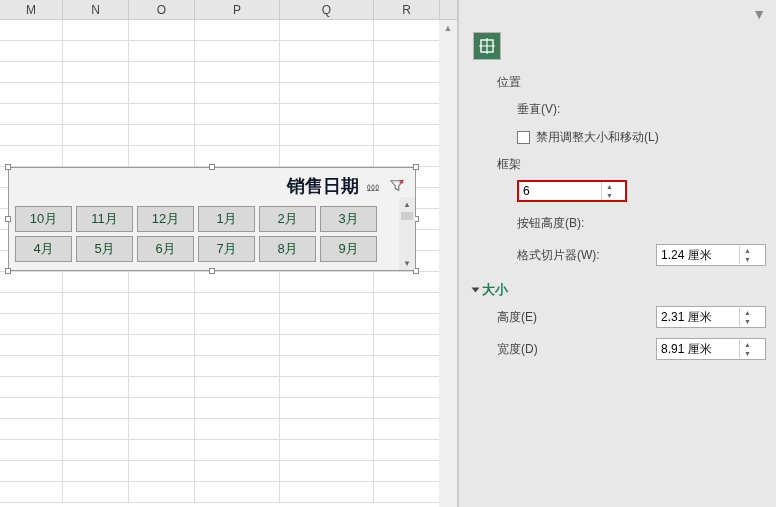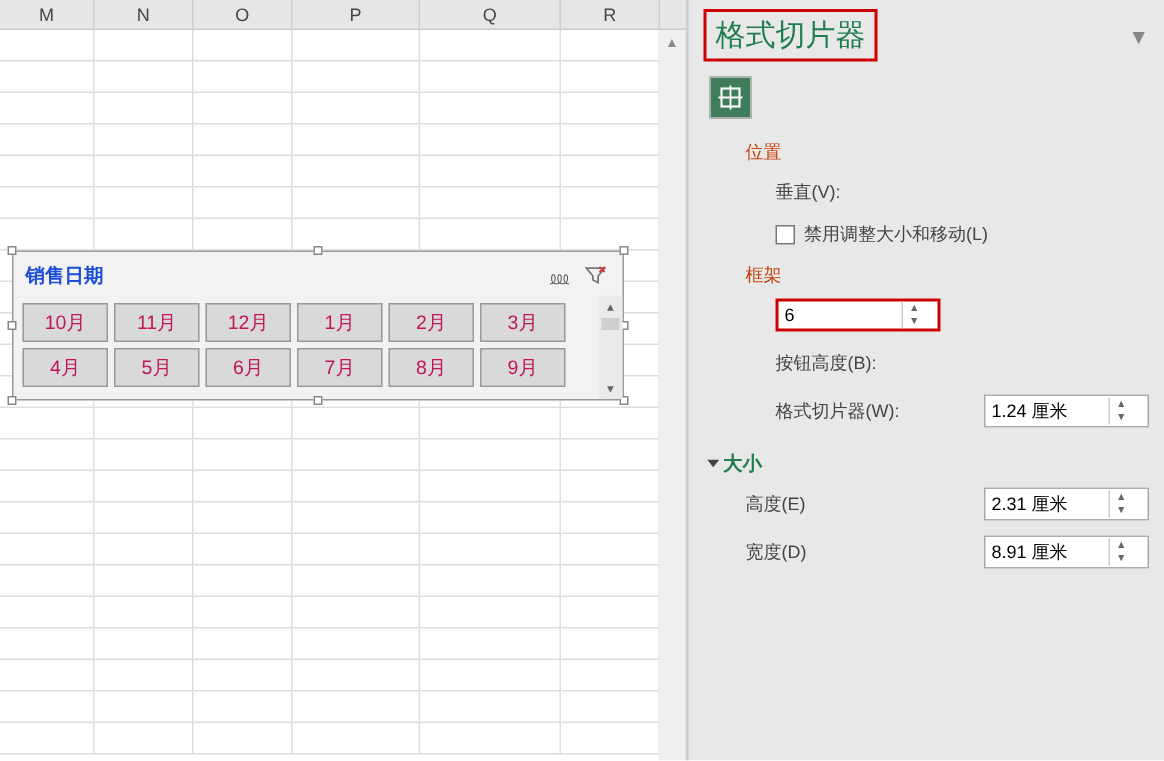--- a/index.html
+++ b/index.html
@@ -11,43 +11,43 @@
   .colhdr div { border-right: 1px solid #ccc; text-align: center; font-size: 12px; color: #444; line-height: 20px; }
   .grid { position: relative; }
   .row { display: flex; height: 21px; border-bottom: 1px solid #ddd; }
   .row div { border-right: 1px solid #ddd; }
   
   
   .slicer-wrap { position: absolute; left: 8px; top: 167px; width: 408px; }
   .handle { position: absolute; width: 6px; height: 6px; border: 1px solid #888; background: #fff; }
   .slicer { border: 1px solid #999; background: #f2f2f2; padding: 0; }
   .slicer-head { display: flex; align-items: center; padding: 6px 8px 4px 8px; }
-  .slicer-title { flex: 1; font-size: 13px; font-weight: bold; color: #1d4ed8; }
+  .slicer-title { flex: 1; font-size: 18px; font-weight: bold; color: #0f172a; text-align: right; }
   .slicer-icon { width: 20px; height: 20px; display: flex; align-items: center; justify-content: center; font-size: 12px; color: #555; margin-left: 4px; }
   .slicer-body { padding: 4px 6px 8px 6px; display: flex; flex-wrap: wrap; gap: 4px; }
-  .slicer-btn { width: 57px; height: 26px; background: #d9d9d9; border: 1px solid #999; font-size: 13px; display: flex; align-items: center; justify-content: center; color: #be185d; }
+  .slicer-btn { width: 57px; height: 26px; background: #d9d9d9; border: 1px solid #999; font-size: 13px; display: flex; align-items: center; justify-content: center; color: #14532d; }
   .slicer-scroll { position: absolute; right: 1px; top: 30px; width: 16px; bottom: 1px; background: #eaeaea; display: flex; flex-direction: column; align-items: center; }
   .sbtn { width: 14px; height: 14px; font-size: 9px; text-align: center; line-height: 14px; color: #666; }
   .sthumb { width: 12px; height: 8px; background: #cfcfcf; margin: 1px 0; }
 
   
   .sheet-vscroll { position: absolute; right: 0; top: 20px; bottom: 0; width: 18px; background: #efefef; }
   .sheet-vscroll .arr { height: 16px; text-align: center; font-size: 9px; color: #888; line-height: 16px; }
   
   
   .pane { position: absolute; left: 458px; top: 0; right: 0; bottom: 0; background: #e8e8e8; border-left: 1px solid #ccc; }
   .pane-inner { padding: 6px 10px 0 10px; }
   .pane-title-row { display: flex; align-items: center; margin-bottom: 10px; }
   .pane-title { color: #1e7e4f; font-size: 20px; border: 2px solid #c00; padding: 2px 6px; }
   .pane-close { margin-left: auto; color: #888; font-size: 14px; }
   .tool-icon { width: 28px; height: 28px; background: #3f7c5a; display: flex; align-items: center; justify-content: center; margin: 4px 0 14px 4px; border: 1px solid #b5b5b5; }
   .section-hd { display: flex; align-items: center; margin: 6px 0 4px 4px; cursor: pointer; }
   .tri { width: 0; height: 0; border-left: 5px solid #444; border-top: 4px solid transparent; border-bottom: 4px solid transparent; transform: rotate(90deg); margin-right: 4px; }
   .section-lbl { color: #1e7e4f; font-weight: bold; font-size: 13px; }
-  .sub-lbl { font-size: 12px; color: #c2410c; margin: 10px 0 4px 28px; }
+  .sub-lbl { font-size: 12px; color: #404040; margin: 10px 0 4px 28px; }
   .field-row { display: flex; align-items: center; margin: 4px 0 4px 48px; min-height: 28px; }
   .field-lbl { font-size: 12px; color: #444; flex: 1; }
   .field-input { display: flex; align-items: center; border: 1px solid #aaa; background: #fff; height: 22px; width: 110px; }
   .field-input.empha { border: 2px solid #c00; }
   .field-input input { border: none; outline: none; width: 82px; padding: 0 4px; font-size: 12px; background: transparent; }
   .spin { width: 16px; display: flex; flex-direction: column; border-left: 1px solid #ccc; font-size: 7px; color: #666; text-align: center; line-height: 9px; }
   .chk-row { display: flex; align-items: center; margin: 6px 0 6px 48px; font-size: 12px; color: #444; }
   .chk { width: 13px; height: 13px; border: 1px solid #777; margin-right: 6px; background: #fff; }
 </style>
 </head>
@@ -293,21 +293,20 @@
         <div style="flex:1"></div>
         <div class="sbtn">▾</div>
       </div>
     </div>
   </div>
 </div>
 
 <div class="pane">
   <div class="pane-inner">
     <div class="pane-title-row">
-      <div class="pane-title">格式切片器</div>
       <div class="pane-close">▼</div>
     </div>
     <div class="tool-icon">
       <svg width="18" height="18" viewBox="0 0 18 18">
           <rect x="3" y="3" width="12" height="12" fill="none" stroke="#fff" stroke-width="1.4"></rect>
           <path d="M1 9h16M9 1v16" stroke="#fff" stroke-width="1.2"></path>
         </svg>
     </div>
 
 

